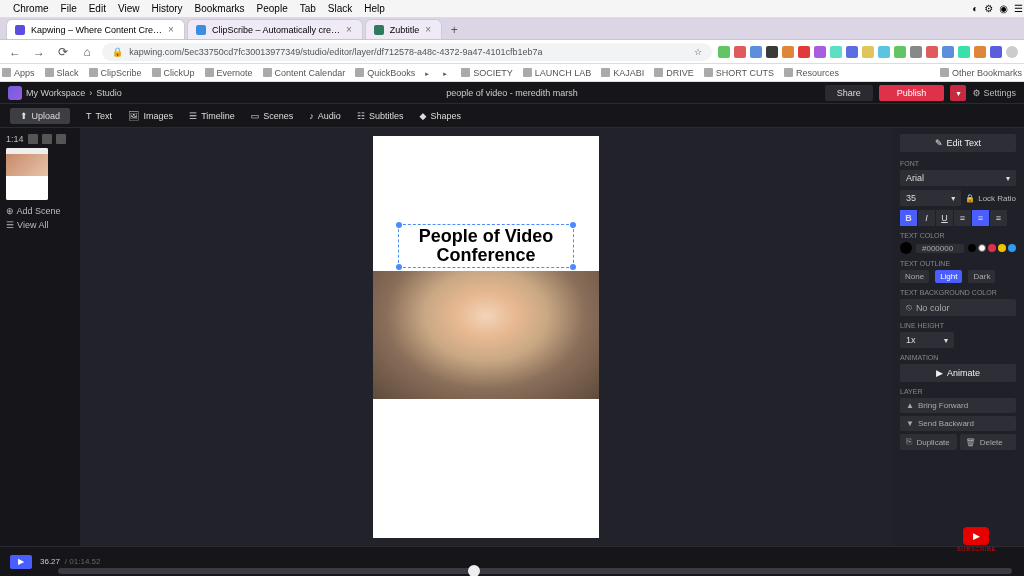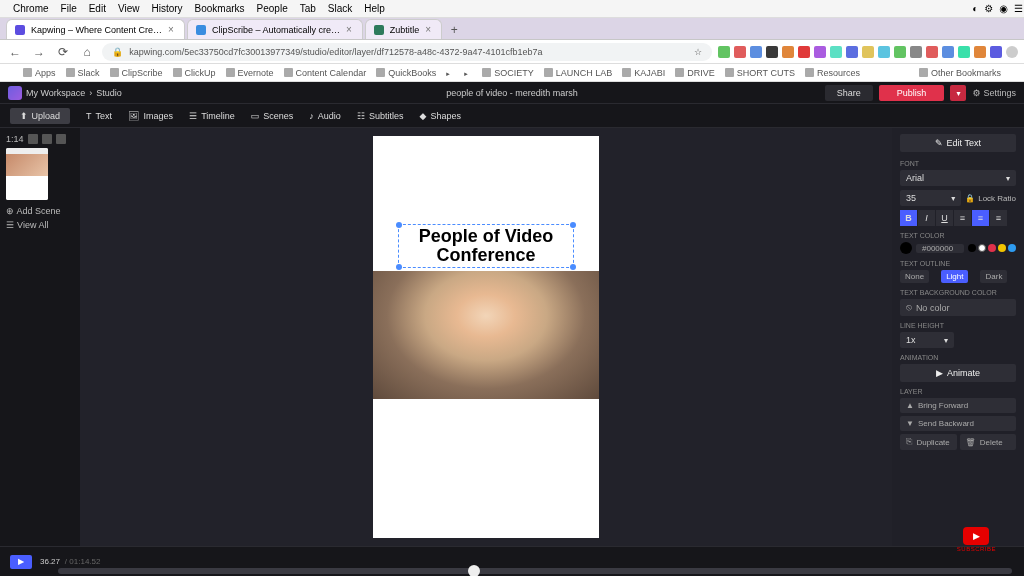--- a/index.html
+++ b/index.html
@@ -18,21 +18,21 @@
 .tab .close { flex-shrink: 0; font-size: 10px; color: #777; margin-left: auto; }
 .new-tab { width: 20px; height: 18px; display: flex; align-items: center; justify-content: center; font-size: 12px; color: #555; }
 
 .url-bar { height: 24px; background: #fff; display: flex; align-items: center; padding: 0 6px; gap: 6px; border-bottom: 1px solid #ddd; }
 .nav-btn { width: 18px; height: 18px; display: flex; align-items: center; justify-content: center; color: #555; font-size: 12px; }
 .url-field { flex: 1; height: 18px; background: #f1f3f4; border-radius: 9px; display: flex; align-items: center; padding: 0 10px; font-size: 9px; color: #555; gap: 6px; }
 .url-field .url-icons { margin-left: auto; display: flex; gap: 4px; }
 .ext-icons { display: flex; gap: 4px; }
 .ext-icon { width: 12px; height: 12px; border-radius: 2px; }
 
-.bookmark-bar { height: 18px; background: #fff; display: flex; align-items: center; padding: 0 23px; gap: 10px; font-size: 9px; color: #555; border-bottom: 1px solid #ddd; }
+.bookmark-bar { height: 18px; background: #fff; display: flex; align-items: center; padding: 0 2px; gap: 10px; font-size: 9px; color: #555; border-bottom: 1px solid #ddd; }
 .bookmark-bar .bm { display: flex; align-items: center; gap: 3px; white-space: nowrap; }
 .bm-icon { width: 9px; height: 9px; background: #aaa; border-radius: 1px; }
 .bookmark-bar .right-bm { margin-left: auto; }
 
 .app { display: flex; flex-direction: column; height: 494px; background: #16161a; color: #ddd; }
 .app-header { height: 22px; background: #16161a; display: flex; align-items: center; padding: 0 8px; font-size: 9px; border-bottom: 1px solid #2a2a30; }
 .workspace { display: flex; align-items: center; gap: 4px; color: #ccc; }
 .workspace .ws-icon { width: 14px; height: 14px; background: linear-gradient(135deg,#6e5de0,#9c5de0); border-radius: 3px; }
 .header-center { position: absolute; left: 50%; transform: translateX(-50%); color: #ccc; }
 .header-right { margin-left: auto; display: flex; gap: 6px; align-items: center; }
@@ -75,21 +75,21 @@
 .size-sel { background: #2e2e36; padding: 3px 6px; border-radius: 2px; font-size: 9px; color: #ddd; flex: 1; display: flex; justify-content: space-between; align-items: center; }
 .lock-ratio { display: flex; gap: 3px; align-items: center; font-size: 8px; color: #bbb; }
 .style-btns { display: flex; gap: 0; }
 .style-btn { width: 18px; height: 16px; background: #2e2e36; display: flex; align-items: center; justify-content: center; font-size: 9px; color: #ddd; border-right: 1px solid #202028; }
 .style-btn.active { background: #4a5eff; }
 .color-row { display: flex; gap: 4px; align-items: center; }
 .color-swatch { width: 12px; height: 12px; border-radius: 50%; display: inline-block; }
 .color-hex { background: #2e2e36; padding: 0 6px; font-size: 8px; border-radius: 2px; flex: 1; }
 .swatch-row { display: flex; gap: 2px; margin-left: auto; }
 .swatch-row .sw { width: 8px; height: 8px; border-radius: 50%; }
-.outline-btns { display: flex; gap: 12px; }
+.outline-btns { display: flex; gap: 6px; }
 .outline-btn { background: #2e2e36; padding: 2px 5px; font-size: 8px; border-radius: 2px; }
 .outline-btn.active { background: #4a5eff; color: #fff; }
 .no-color { display: flex; gap: 4px; align-items: center; background: #2e2e36; padding: 3px 6px; border-radius: 2px; font-size: 9px; }
 .animate-btn { background: #2e2e36; padding: 4px; text-align: center; font-size: 9px; color: #eee; border-radius: 2px; display: flex; align-items: center; justify-content: center; gap: 4px; }
 .layer-btn { background: #2e2e36; padding: 3px 6px; font-size: 8px; border-radius: 2px; margin-bottom: 3px; display: flex; align-items: center; gap: 4px; }
 .layer-row { display: flex; gap: 3px; }
 .layer-row .layer-btn { flex: 1; margin: 0; }
 
 .timeline-bar { height: 30px; background: #16161a; display: flex; align-items: center; padding: 0 10px; gap: 8px; border-top: 1px solid #2a2a30; position: relative; }
 .play-btn { width: 22px; height: 14px; background: #4a5eff; border-radius: 2px; display: flex; align-items: center; justify-content: center; color: #fff; font-size: 8px; }

